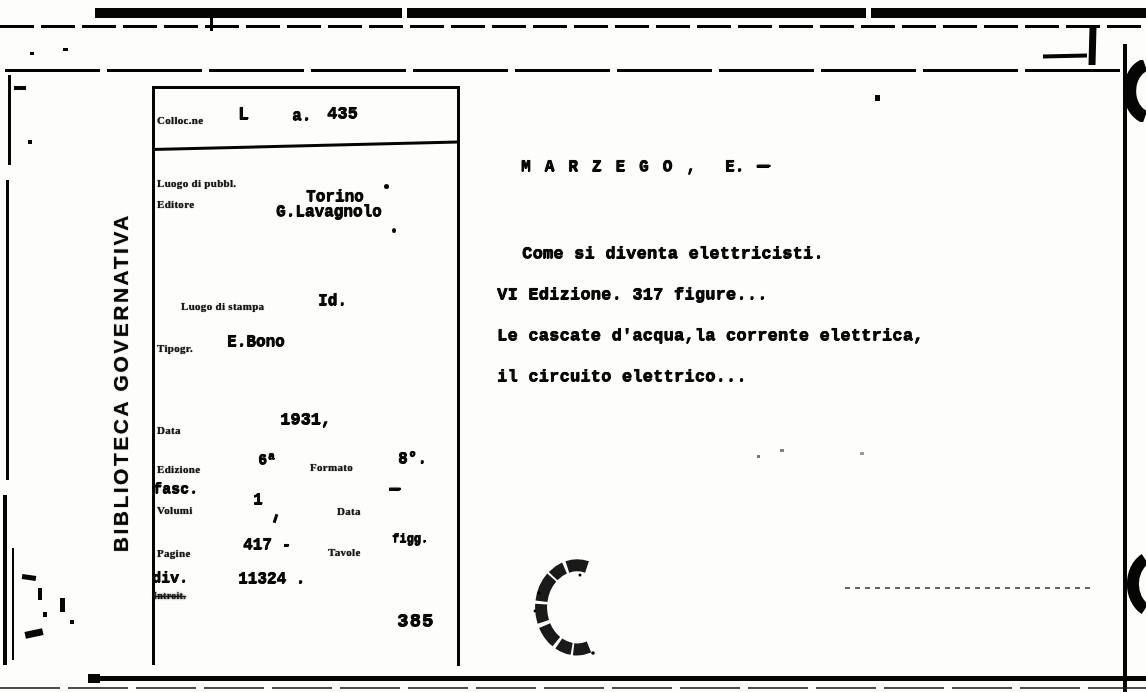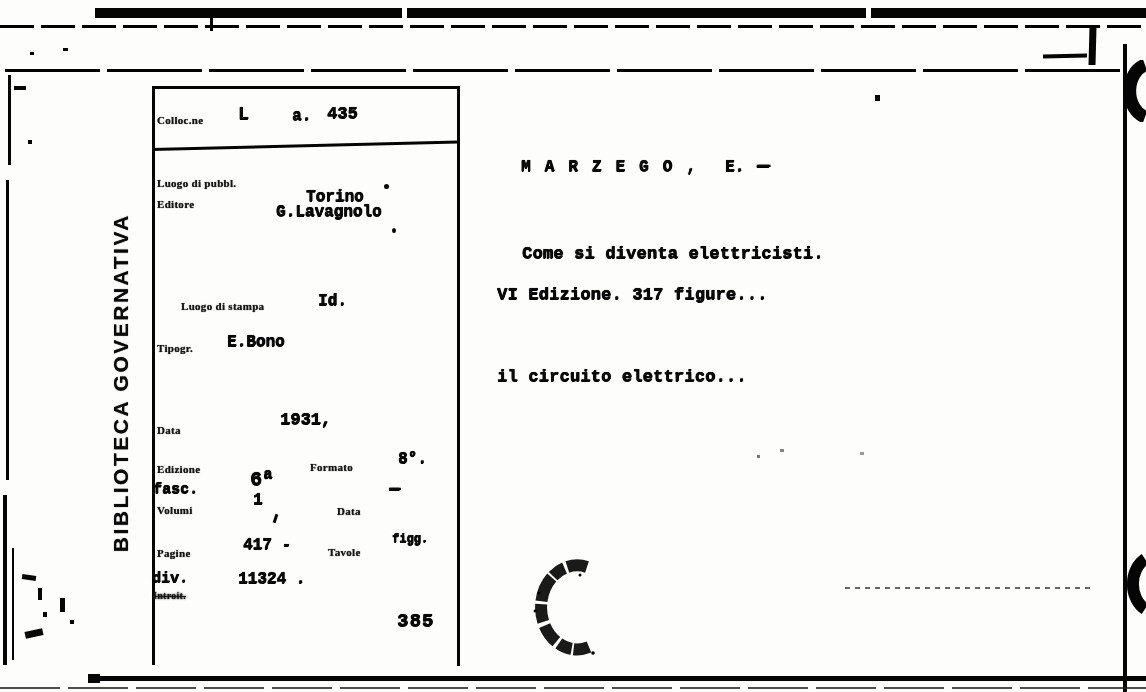--- a/index.html
+++ b/index.html
@@ -81,21 +81,21 @@
   .f-stampa-label { left:157px; top:300px;padding-left:24px; }
   .f-stampa-value { left:318px; top:292px; font-size:16px; }
 
   .f-tipogr-label { left:157px; top:342px; }
   .f-tipogr-value { left:227px; top:333px; font-size:16px; }
 
   .f-data-label { left:157px; top:424px; }
   .f-data-value { left:280px; top:410px; font-size:17px; }
 
   .f-edizione-label { left:157px; top:463px; }
-  .f-edizione-value { left:250px; top:452px; font-size:20px;margin-top:16px; }
+  .f-edizione-value { left:258px; top:452px; font-size:15px; }
   .f-formato-label { left:310px; top:461px; }
   .f-formato-value { left:398px; top:450px; font-size:16px; }
 
   .f-fasc-typed { left:153px; top:481px; font-size:15px; }
   .f-volumi-label { left:157px; top:504px; }
   .f-volumi-value { left:253px; top:491px; font-size:16px; }
   .m-volumi-tick { left:274px; top:514px; width:3px; height:9px; transform:rotate(18deg); }
   .f-tomi-label { left:337px; top:505px; }
   .f-tomi-value { left:383px; top:479px; font-size:18px; transform:scaleX(2.1); transform-origin:left; }
 
@@ -203,20 +203,21 @@
   <span class="plabel f-introit-label">Introit.</span>
   <span class="typed f-div-value">11324 .</span>
 
   <span class="typed f-footer-number">385</span>
 
   <span class="typed e-author">MARZEGO,</span>
   <span class="typed e-initial">E.</span>
   <span class="typed e-author-dash">-</span>
   <span class="typed e-line-0">Come si diventa elettricisti.</span>
   <span class="typed e-line-1">VI Edizione. 317 figure...</span>
+  <span class="typed e-line-2">Le cascate d'acqua,la corrente elettrica,</span>
   <span class="typed e-line-3">il circuito elettrico...</span>
 
   <svg class="abs stamp-crescent" width="85" height="110" viewBox="0 0 85 110">
     <path d="M64 14 A36 42 0 1 0 66 94" fill="none" stroke="#060606" stroke-width="12" stroke-dasharray="20 3 14 2 26 3 18 4" opacity="0.92"></path>
     <circle cx="16" cy="40" r="1.6" fill="#000"></circle>
     <circle cx="12" cy="58" r="1.4" fill="#000"></circle>
     <circle cx="70" cy="100" r="1.8" fill="#000"></circle>
     <circle cx="57" cy="22" r="1.5" fill="#000"></circle>
   </svg>
 

